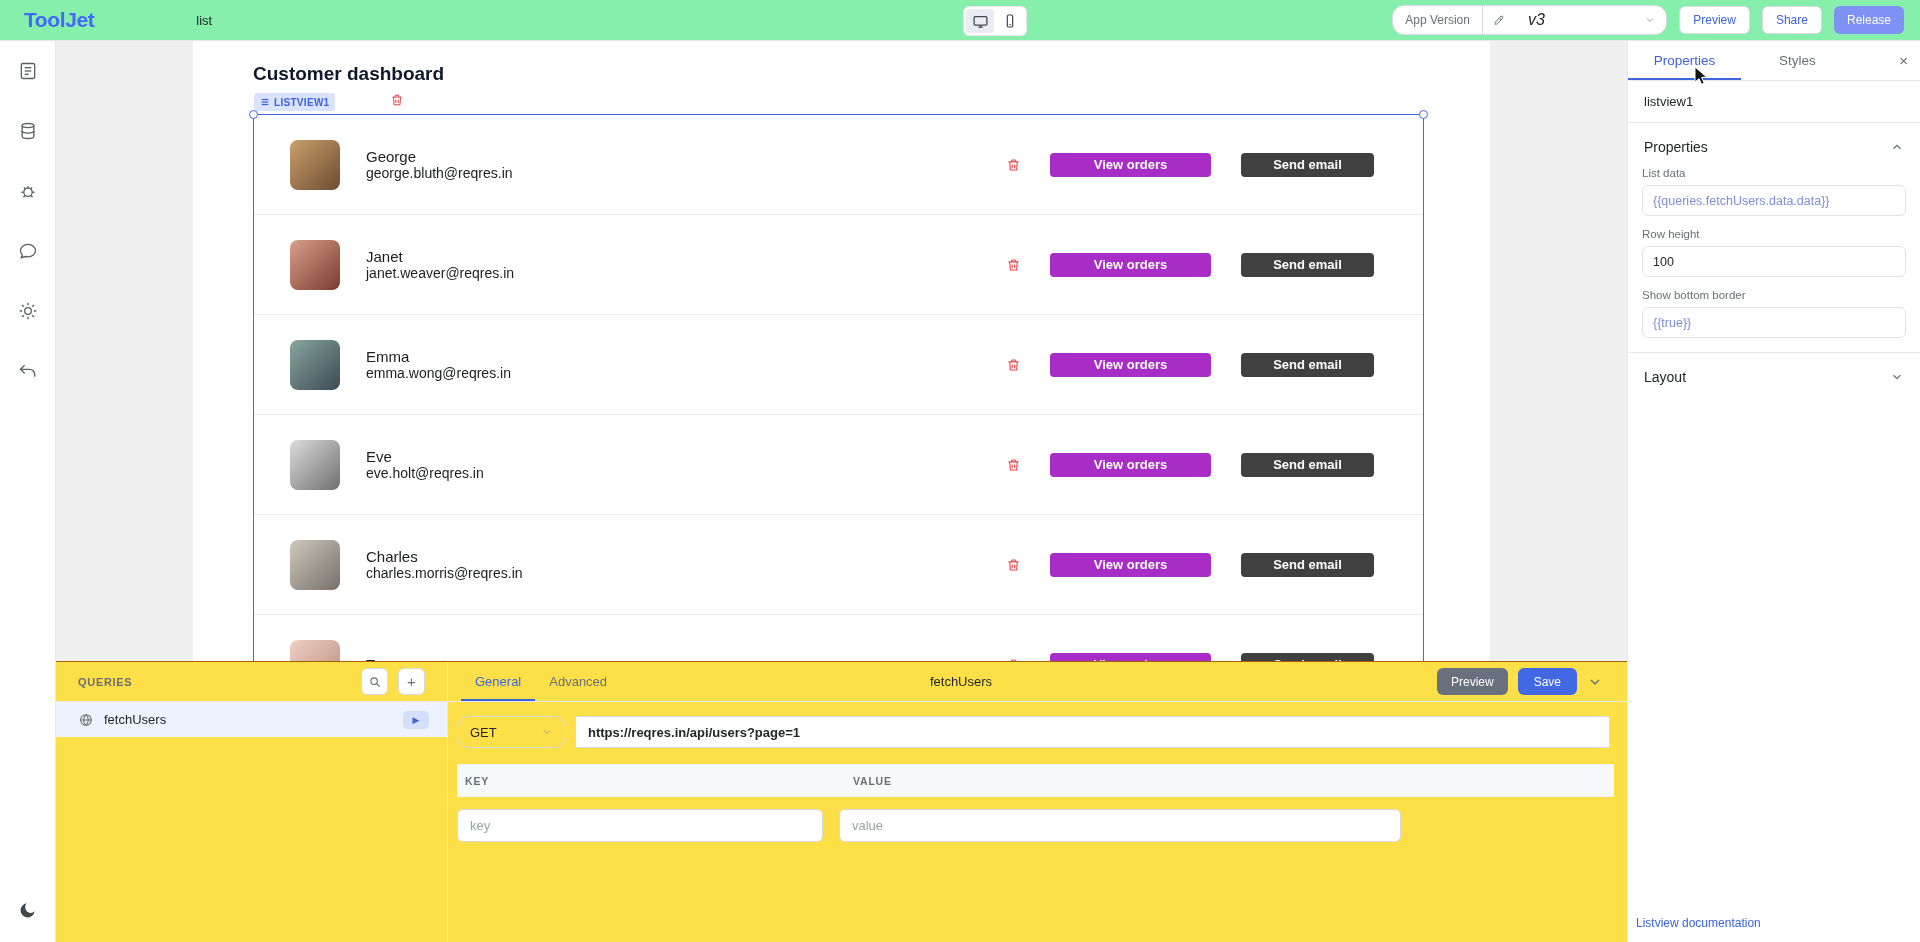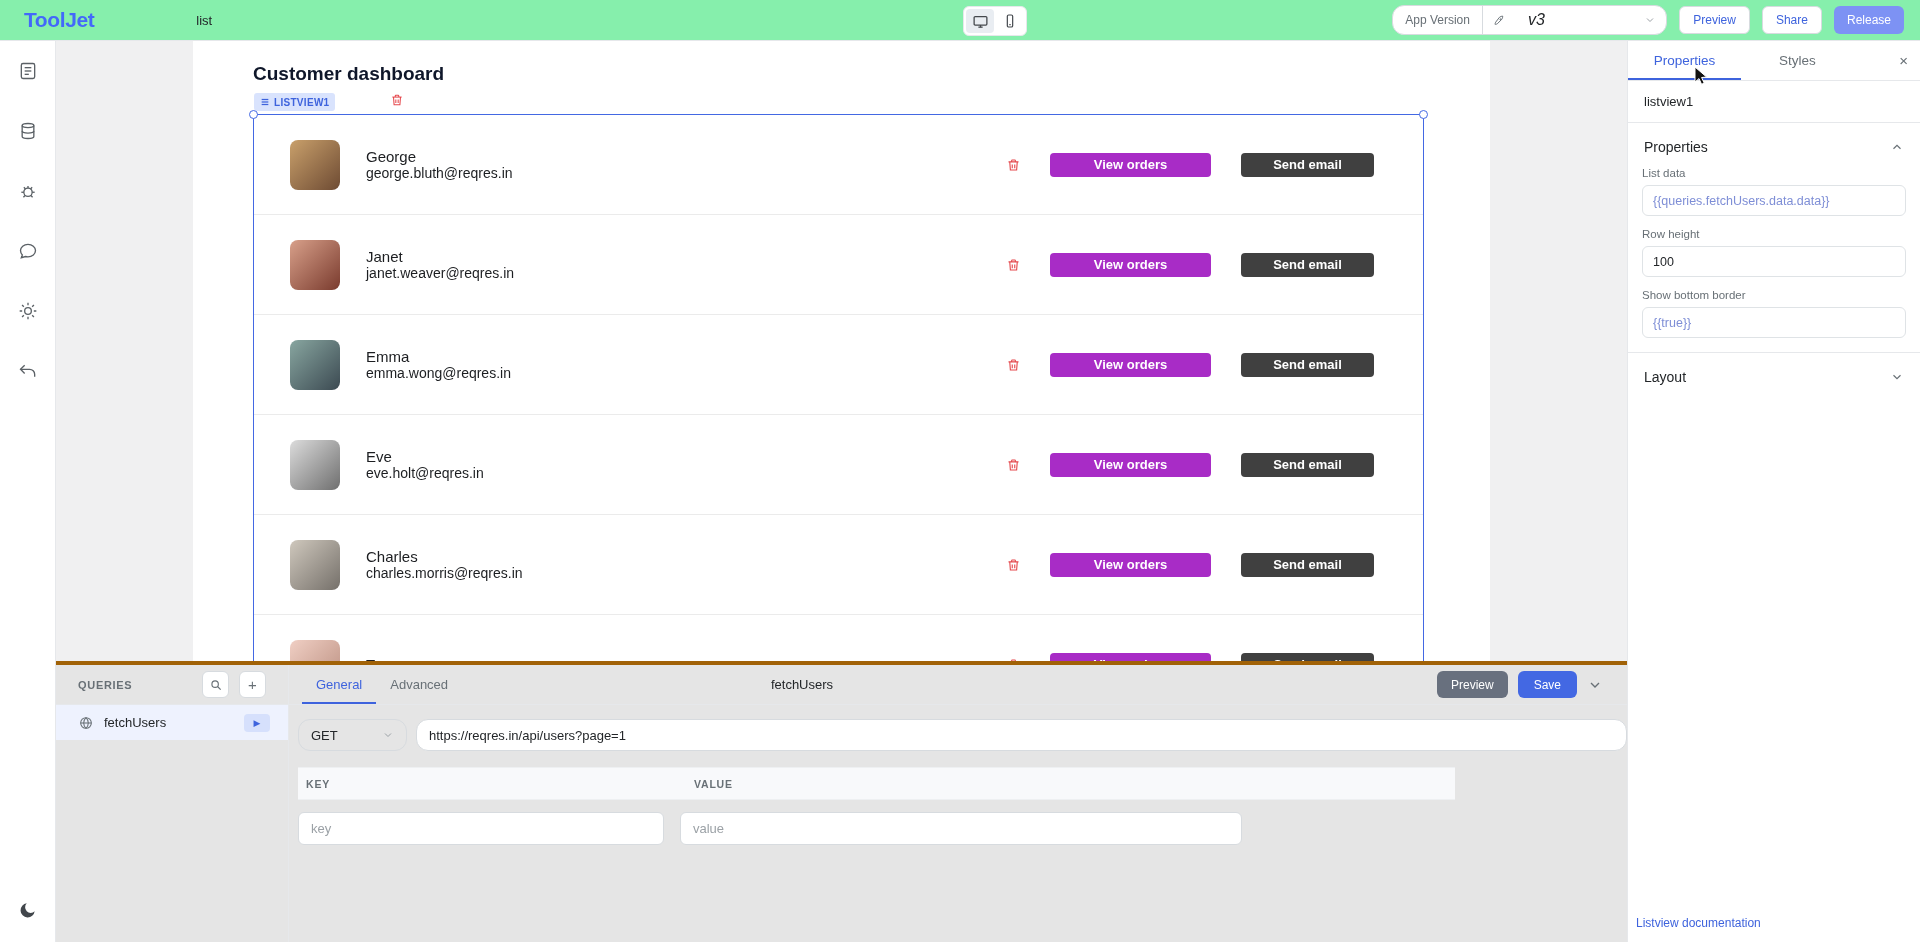--- a/index.html
+++ b/index.html
@@ -64,22 +64,22 @@
   .row-text { margin-left:26px; display:flex; flex-direction:column; }
   .row-name { font-size:15px; color:#1c1e21; }
   .row-email { font-size:14px; color:#1c1e21; }
   .row-trash { position:absolute; left:752px; top:50%; transform:translateY(-50%); color:#e5484d; cursor:pointer; }
   .btn-view { position:absolute; left:796px; top:50%; transform:translateY(-50%); width:161px; height:24px;
     background:#a82cc6; color:#fff; font-size:13px; font-weight:700; border-radius:4px; }
   .btn-send { position:absolute; left:987px; top:50%; transform:translateY(-50%); width:133px; height:24px;
     background:#404040; color:#fff; font-size:13px; font-weight:700; border-radius:4px; }
 
   
-  .query-panel { position:absolute; left:56px; bottom:0; width:1571px; height:281px; background:#e5e5e5;
-    border-top:4px solid #a16207; display:flex; z-index:20; }
+  .query-panel { position:absolute; left:56px; bottom:0; width:1571px; height:281px; background:#fde047;
+    border-top:1px solid #a16207; display:flex; z-index:20; }
   .qp-left { width:392px; border-right:1px solid #e6e8eb; display:flex; flex-direction:column; }
   .qp-left-header { height:40px; display:flex; align-items:center; padding:0 22px; border-bottom:1px solid #e6e8eb; }
   .queries-title { font-size:11px; font-weight:700; color:#687076; letter-spacing:0.7px; }
   .icon-btn { width:27px; height:27px; border:1px solid #d7dbdf; border-radius:6px; background:#fff;
     display:flex; align-items:center; justify-content:center; color:#687076; font-size:15px; }
   .icon-btn.search { margin-left:auto; }
   .icon-btn.add { margin-left:10px; }
   .query-item { height:35px; display:flex; align-items:center; padding:0 18px 0 22px; background:#eef2fe; }
   .query-item .qname { margin-left:10px; font-size:13px; color:#232629; }
   .run-btn { margin-left:auto; width:26px; height:18px; background:#d6e0fc; border-radius:4px;
@@ -91,22 +91,22 @@
   .qp-tab.active { color:#3e63dd; font-weight:500; box-shadow:inset 0 -2px 0 #3e63dd; }
   .qp-title { position:absolute; left:413px; width:200px; text-align:center; font-size:13px; color:#232629; }
   .qp-actions { margin-left:auto; display:flex; align-items:center; gap:10px; padding-right:24px; }
   .btn-preview-dark { background:#68707e; color:#fff; height:27px; padding:0 14px; border-radius:6px; font-size:12px; }
   .btn-save { background:#4368e3; color:#fff; height:27px; padding:0 16px; border-radius:6px; font-size:12px; }
   .collapse-chev { color:#687076; cursor:pointer; }
   .qp-request { padding:14px 0 0 9px; display:flex; gap:9px; }
   .method-select { width:109px; height:32px; border:1px solid #d7dbdf; border-radius:12px; display:flex;
     align-items:center; padding:0 12px; font-size:13px; color:#232629; cursor:pointer; }
   .method-select .chev { margin-left:auto; color:#9ba1a6; }
-  .url-input { width:1211px; height:32px; border:1px solid #d7dbdf; border-radius:12px;
-    padding:0 12px; font-size:13px; color:#232629; background:#fff; }
+  .url-input { width:1035px; height:32px; border:1px solid #d7dbdf; border-radius:2px;
+    padding:0 12px; font-size:13px; color:#232629; background:#fff;font-weight:bold; }
   .sub-tabs { display:flex; margin-top:8px; border-bottom:1px solid #e6e8eb; padding-left:16px; }
   .sub-tab { height:36px; display:flex; align-items:center; padding:0 16px; font-size:13px; color:#687076; cursor:pointer; }
   .sub-tab.active { color:#3e63dd; font-weight:500; box-shadow:inset 0 -2px 0 #3e63dd; }
   .kv-header { margin:16px 0 0 9px; width:1157px; height:33px; background:#f8f9fb;
     border-top:1px solid #eef0f2; border-bottom:1px solid #eef0f2; display:flex; align-items:center; padding-left:8px; }
   .kv-head-cell { font-size:10.5px; font-weight:700; color:#687076; letter-spacing:0.8px; }
   .kv-head-cell.key { width:388px; }
   .kv-inputs { margin:12px 0 0 9px; display:flex; gap:16px; }
   .kv-input { height:33px; border:1px solid #d7dbdf; border-radius:6px; padding:0 12px; font-size:13px; }
   .kv-input::placeholder { color:#9ba1a6; }

